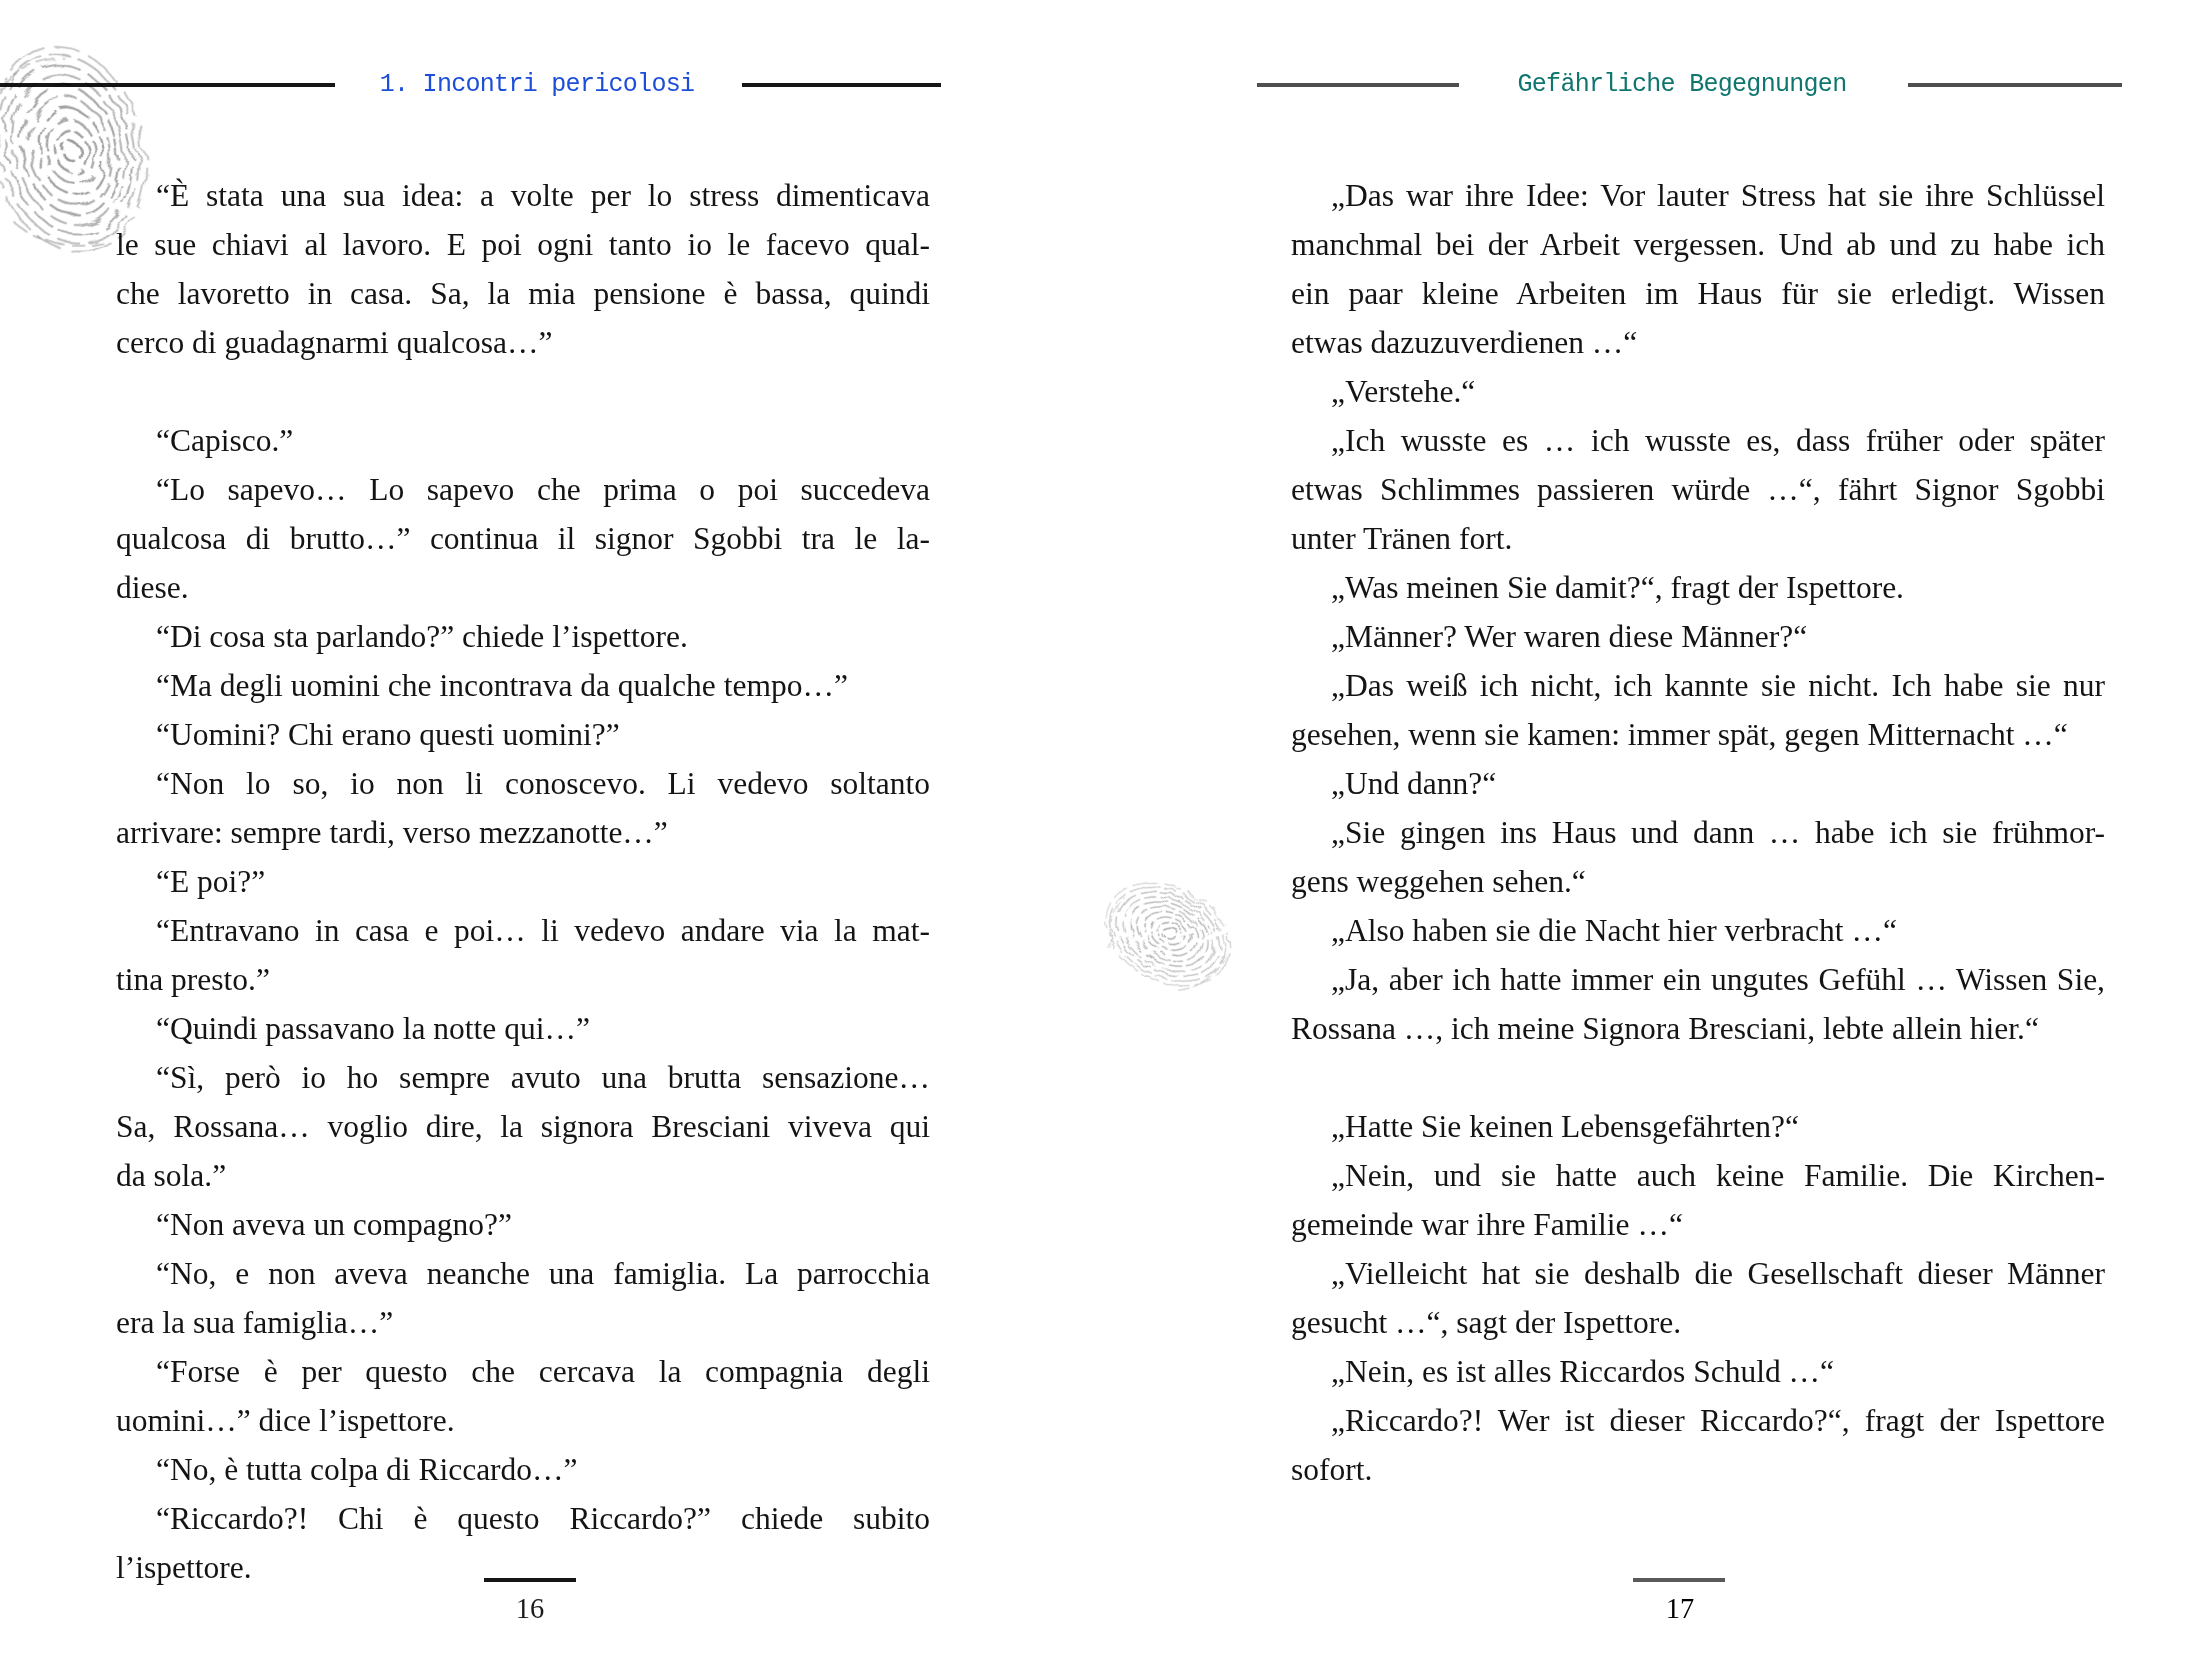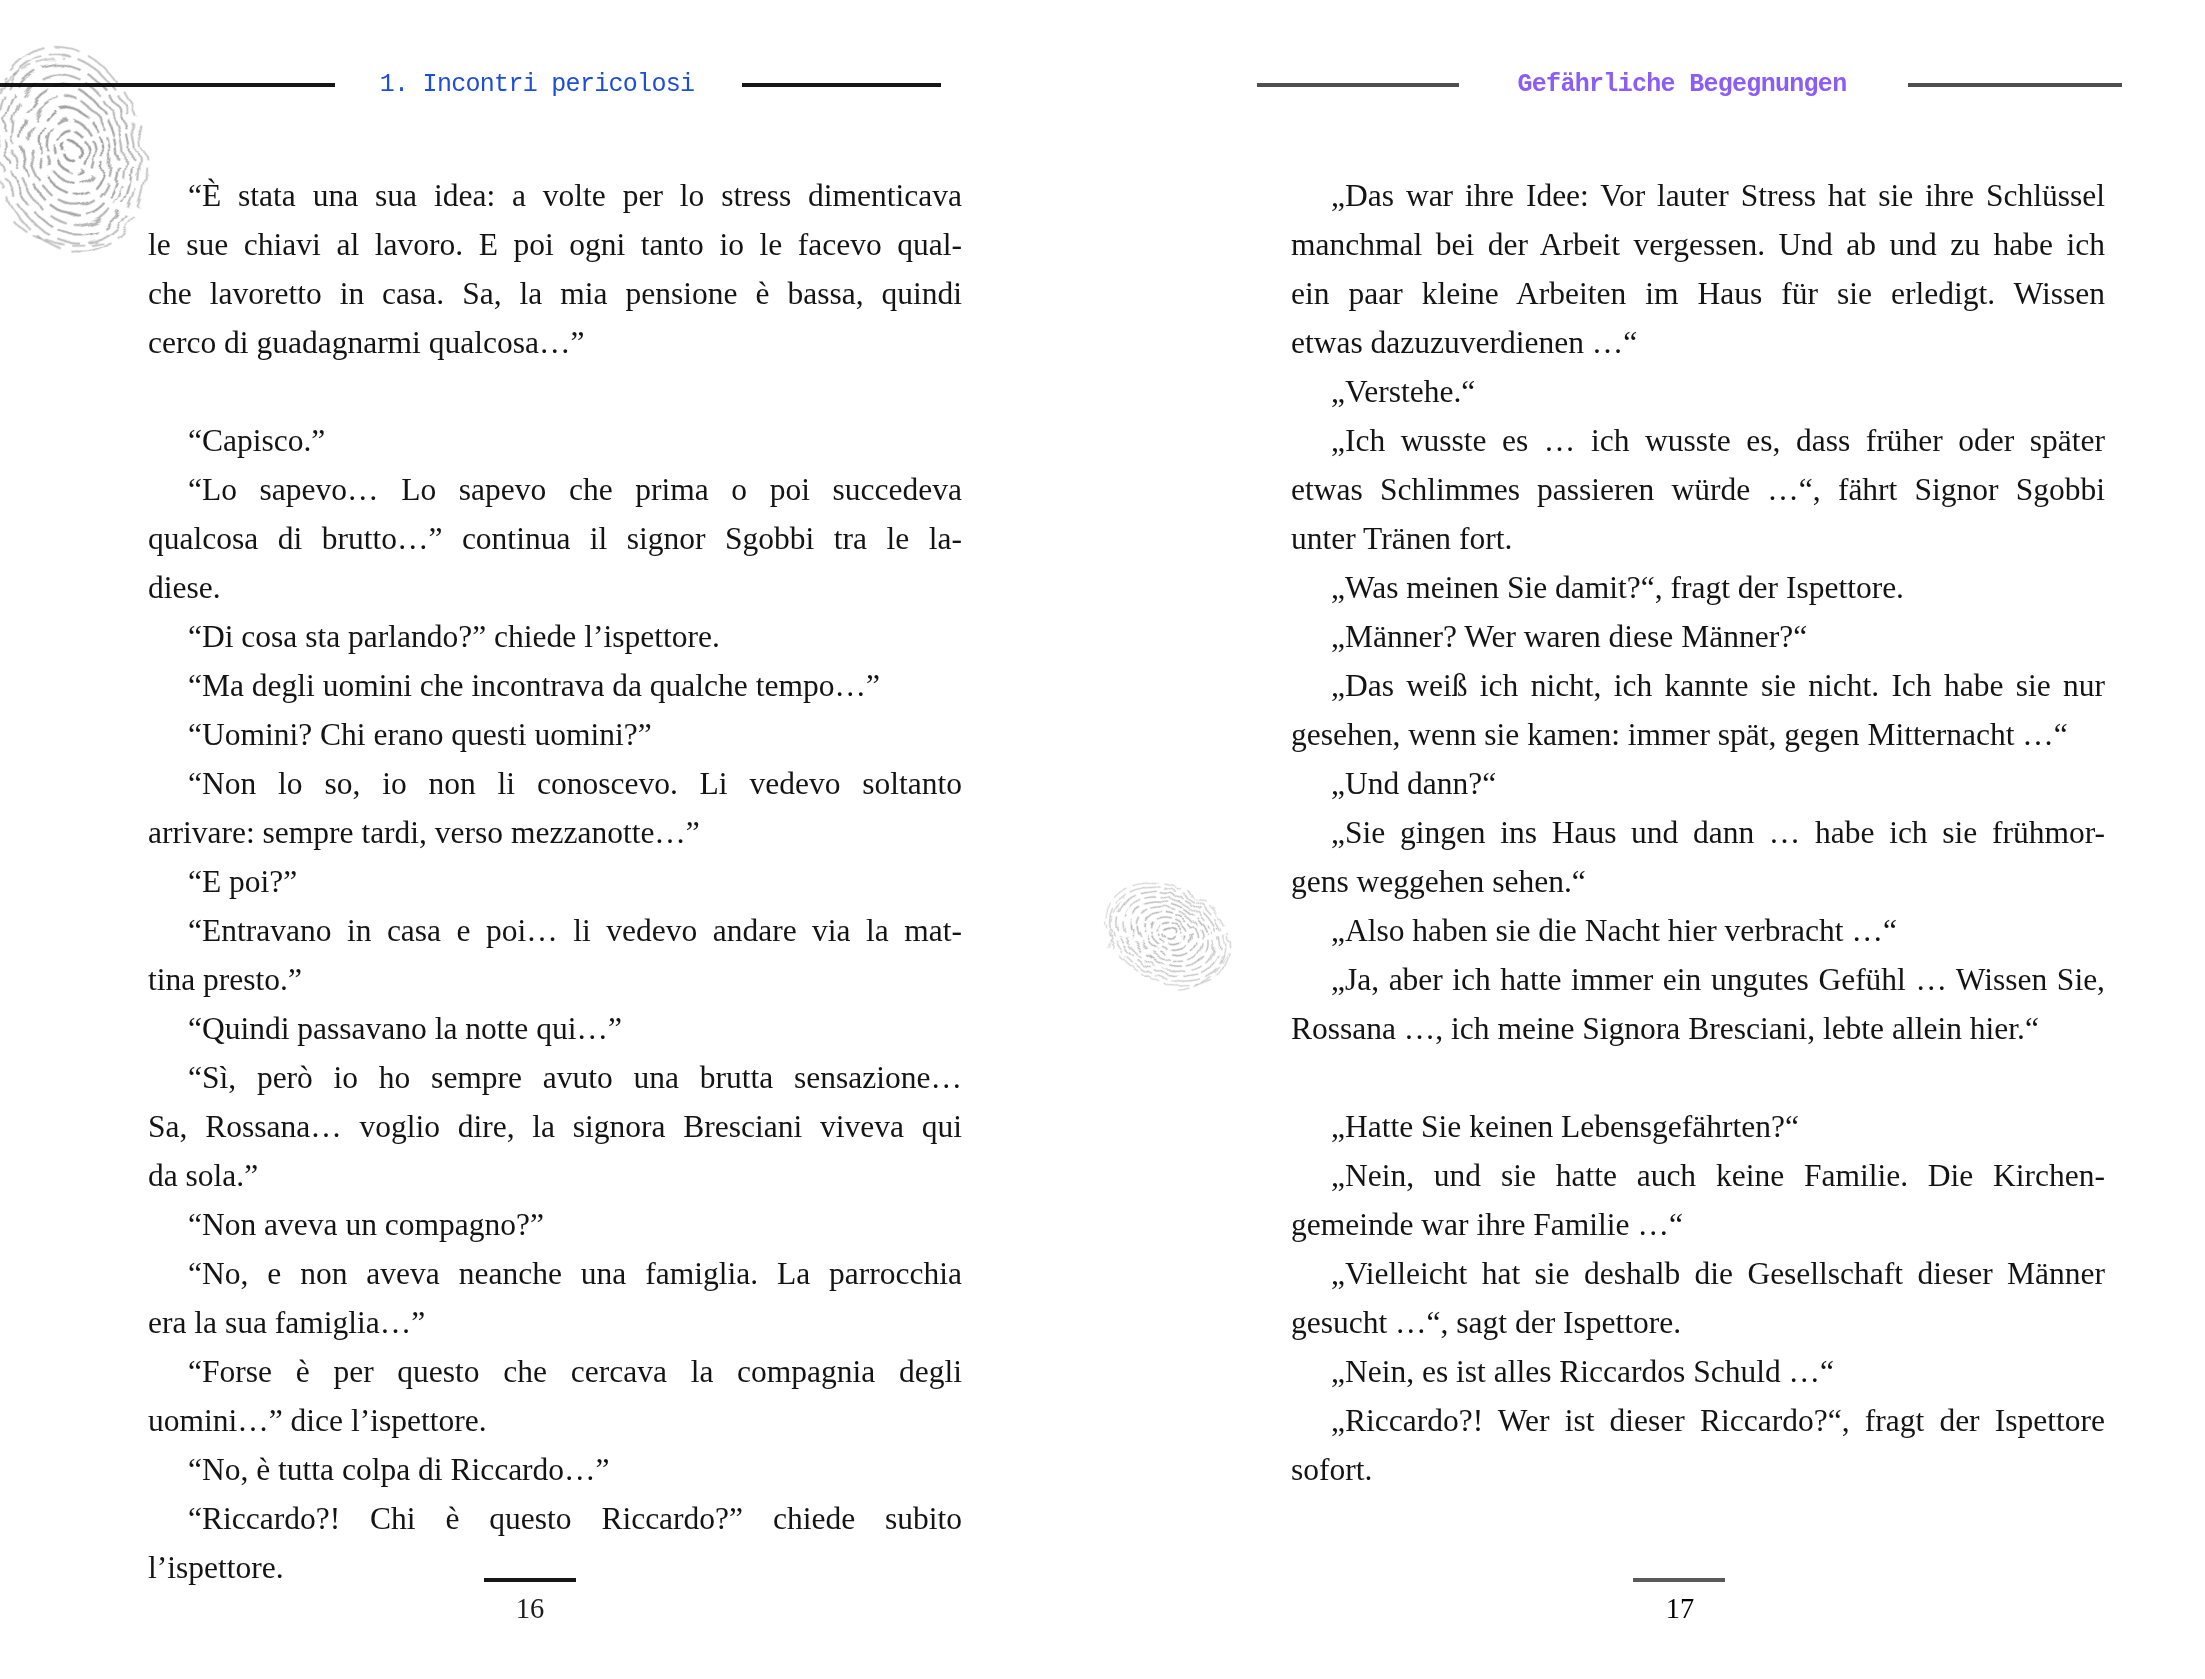--- a/index.html
+++ b/index.html
@@ -14,21 +14,21 @@
 
   
   .rule{position:absolute;height:3.7px;background:#161616;}
   .rule.gray{background:#4f4f4f;}
   .running-head{
     position:absolute;top:66px;height:37px;line-height:37px;
     font-family:"Liberation Mono","DejaVu Sans Mono",monospace;
     font-size:25px;letter-spacing:-0.7px;text-align:center;
     color:#1d4ed8;white-space:nowrap;
   }
-  .running-head.gray{color:#8b5cf6;font-weight:bold;}
+  .running-head.gray{color:#0f766e;}
 
   
   .textblock{position:absolute;top:171px;width:814px;}
   .line{
     height:49px;line-height:49px;font-size:31.5px;
     text-align:justify;text-align-last:justify;
     overflow:hidden;white-space:normal;
   }
   .line.end{text-align-last:left;}
   .line.indent{text-indent:40px;}
@@ -53,21 +53,21 @@
 <body>
 
 <div class="rule" style="left:0;top:83px;width:335px;"></div>
 <div class="running-head" style="left:297px;width:480px;">1. Incontri pericolosi</div>
 <div class="rule" style="left:742px;top:83px;width:199px;"></div>
 
 <div class="rule gray" style="left:1257px;top:83px;width:202px;"></div>
 <div class="running-head gray" style="left:1442px;width:480px;">Gefährliche Begegnungen</div>
 <div class="rule gray" style="left:1908px;top:83px;width:214px;"></div>
 
-<div class="textblock" style="left:148px;">
+<div class="textblock" style="left:116px;">
     <div class="line indent">“È stata una sua idea: a volte per lo stress dimenticava</div>
     <div class="line">le sue chiavi al lavoro. E poi ogni tanto io le facevo qual-</div>
     <div class="line">che lavoretto in casa. Sa, la mia pensione è bassa, quindi</div>
     <div class="line end">cerco di guadagnarmi qualcosa…”</div>
     <div class="line blank"></div>
     <div class="line indent end">“Capisco.”</div>
     <div class="line indent">“Lo sapevo… Lo sapevo che prima o poi succedeva</div>
     <div class="line">qualcosa di brutto…” continua il signor Sgobbi tra le la-</div>
     <div class="line end">diese.</div>
     <div class="line indent end">“Di cosa sta parlando?” chiede l’ispettore.</div>

